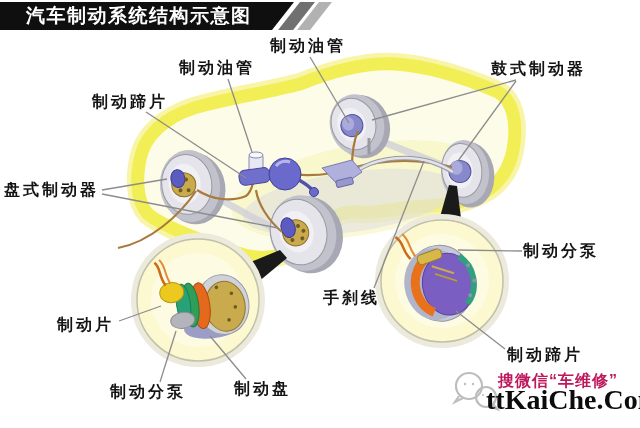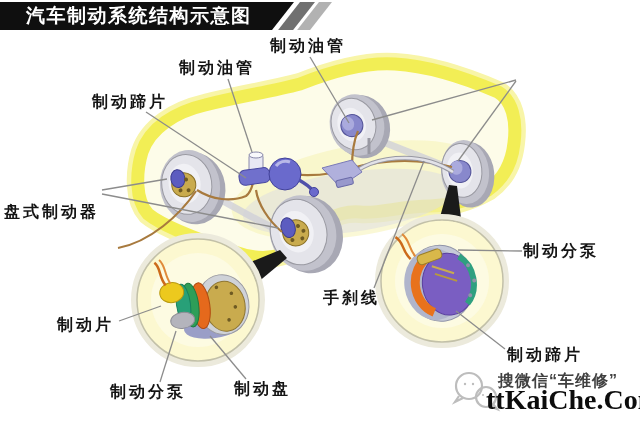--- a/index.html
+++ b/index.html
@@ -12,21 +12,21 @@
             color:#ffffff;font-size:19px;font-weight:bold;line-height:28px;
             padding-left:0;letter-spacing:1.5px;}
   .titlebar span{padding-left:26px;}
   .stripe{position:absolute;top:2px;height:28px;transform:skewX(-38deg);transform-origin:top left;}
   .stripe.s1{left:300px;width:15px;background:#707070;}
   .stripe.s2{left:319px;width:13px;background:#b2b2b2;}
   
   .lbl{position:absolute;color:#141414;font-size:16px;font-weight:bold;
        letter-spacing:3px;white-space:nowrap;line-height:1;}
   
-  .wm-search{position:absolute;left:498px;top:371px;color:#404040;font-size:16px;
+  .wm-search{position:absolute;left:498px;top:371px;color:#be185d;font-size:16px;
              font-weight:bold;letter-spacing:1px;white-space:nowrap;}
   .wm-site{position:absolute;left:486px;top:386px;color:#0c0c0c;font-size:28px;
            font-weight:bold;font-family:"Liberation Serif","DejaVu Serif",serif;
            white-space:nowrap;line-height:1;}
 </style>
 </head>
 <body>
 
 <div class="stage">
 
@@ -196,21 +196,22 @@
 
   <div class="titlebar">
     <span>汽车制动系统结构示意图</span>
   </div>
   <div class="stripe s1"></div>
   <div class="stripe s2"></div>
 
   <div class="lbl" style="left:270px;top:38px;">制动油管</div>
   <div class="lbl" style="left:179px;top:60px;">制动油管</div>
   <div class="lbl" style="left:92px;top:94px;">制动蹄片</div>
-  <div class="lbl" style="left:4px;top:182px;margin-top:22px;">盘式制动器</div>
+  <div class="lbl" style="left:491px;top:61px;">鼓式制动器</div>
+  <div class="lbl" style="left:4px;top:182px;">盘式制动器</div>
   <div class="lbl" style="left:323px;top:290px;text-align:center;">手刹线</div>
   <div class="lbl" style="left:57px;top:317px;">制动片</div>
   <div class="lbl" style="left:110px;top:384px;">制动分泵</div>
   <div class="lbl" style="left:226px;top:381px;margin-left:8px;">制动盘</div>
   <div class="lbl" style="left:523px;top:243px;">制动分泵</div>
   <div class="lbl" style="left:507px;top:347px;">制动蹄片</div>
 
   <div class="wm-search">搜微信“车维修”</div>
   <div class="wm-site">ttKaiChe.Com</div>
 

